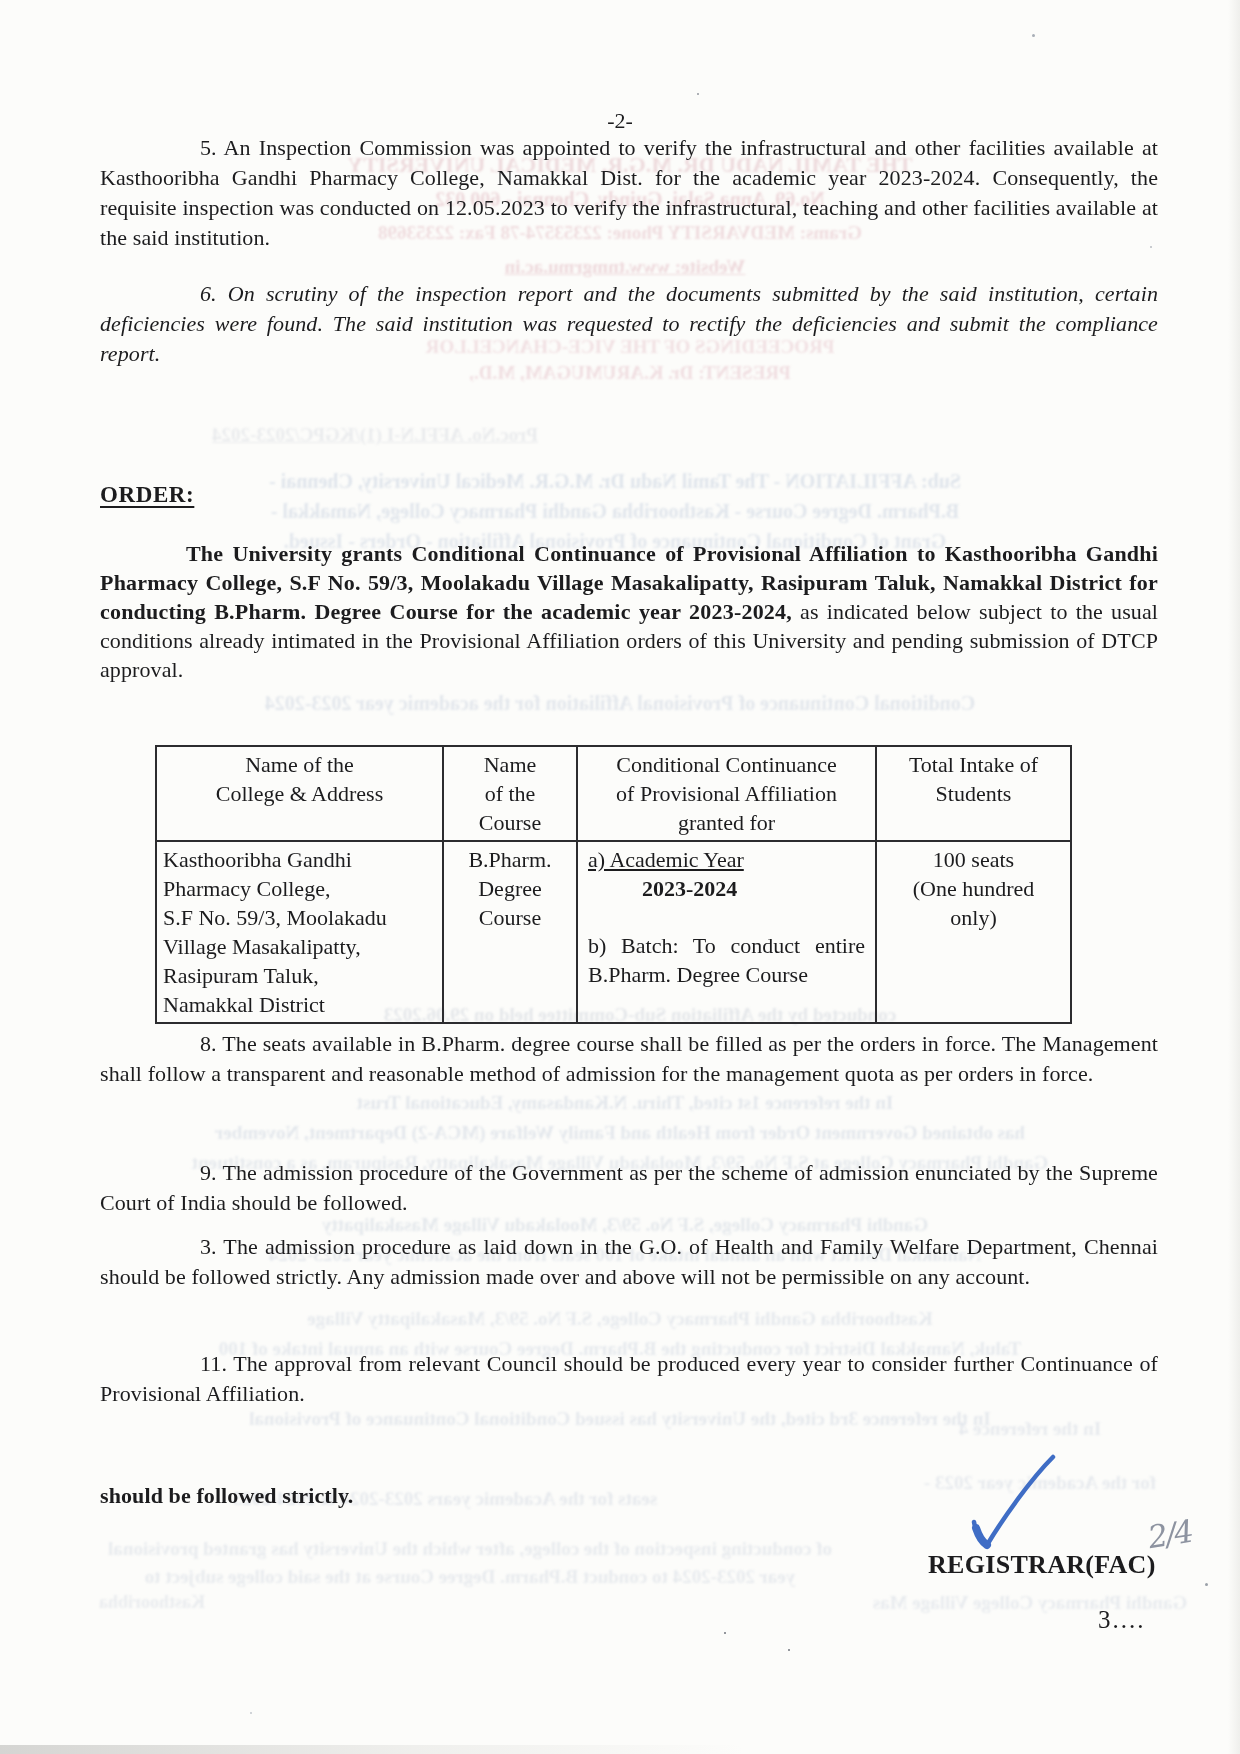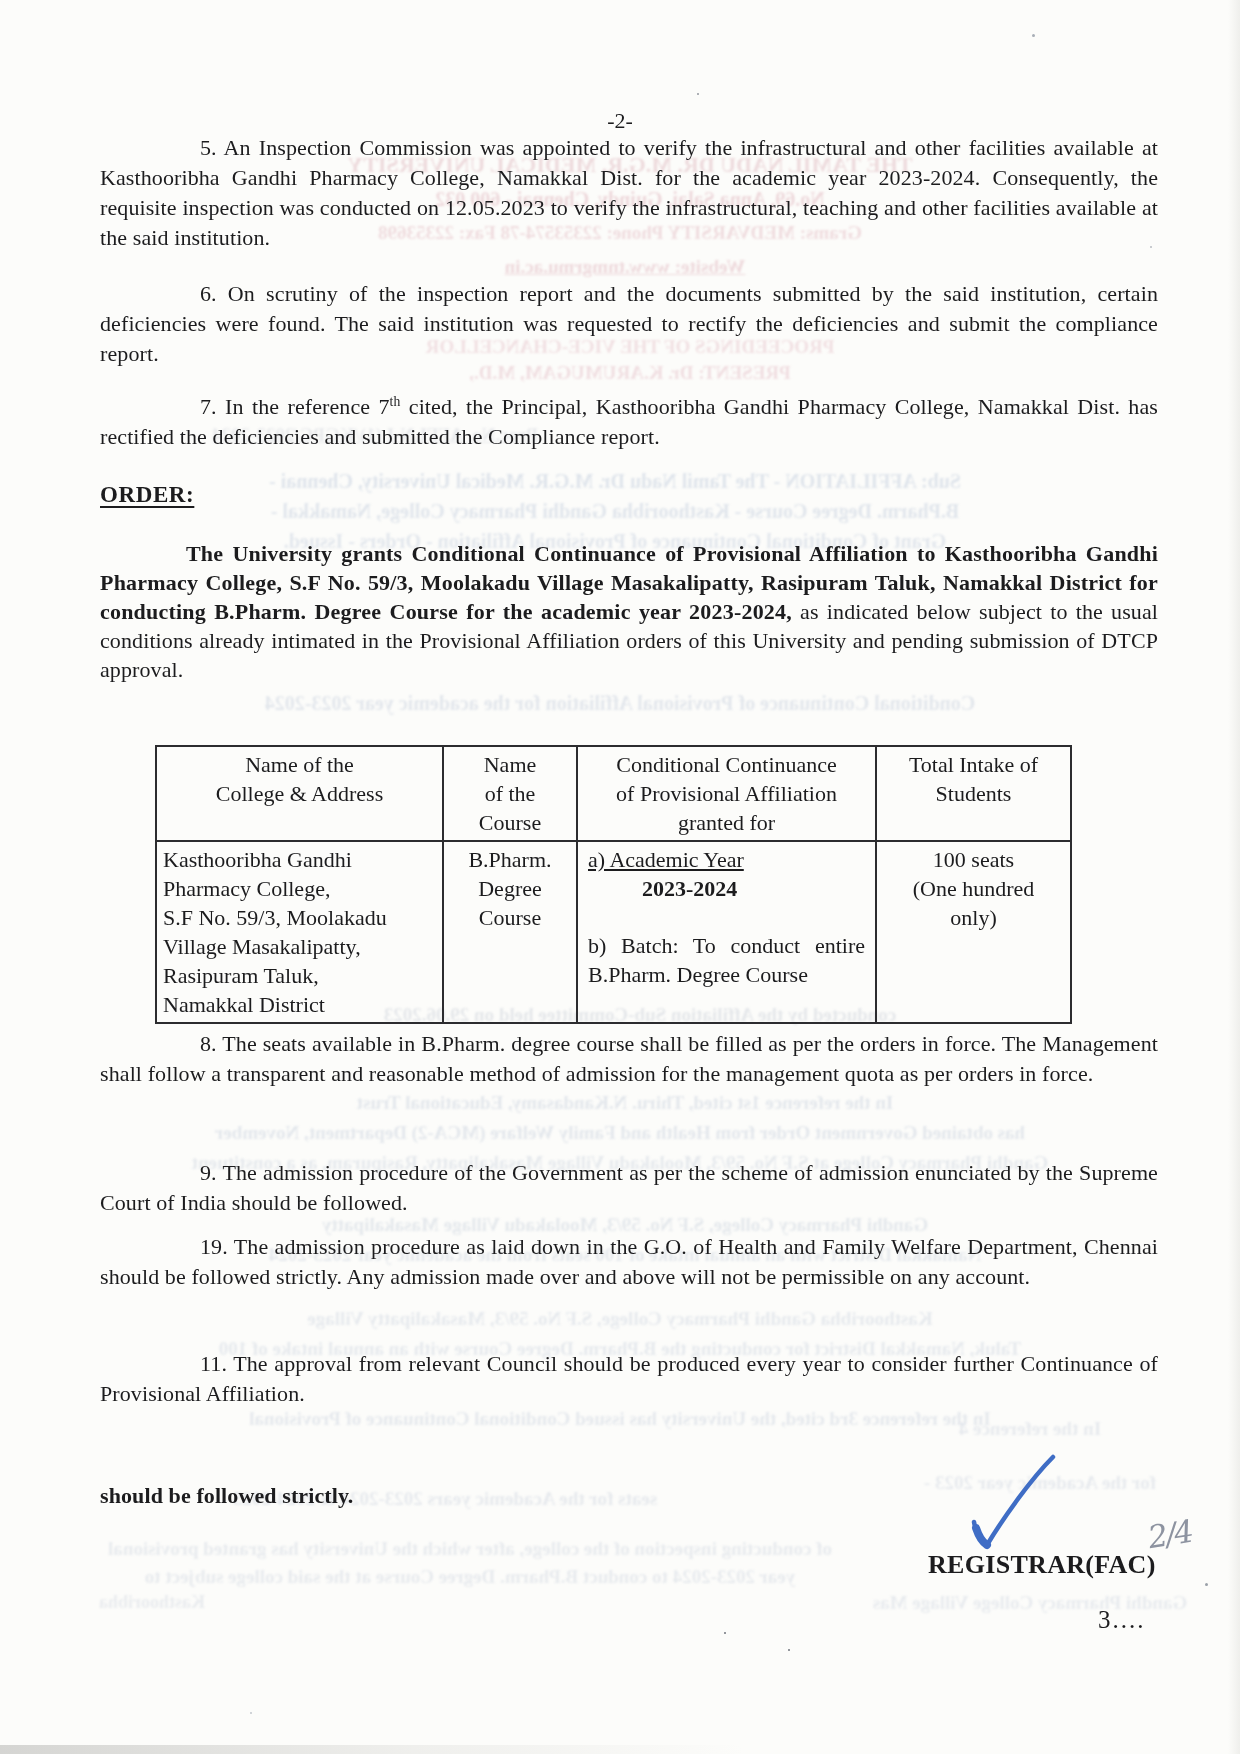--- a/index.html
+++ b/index.html
@@ -19,21 +19,21 @@
     opacity:.7;pointer-events:none;
   }
   
   .pageno{position:absolute;left:0;right:0;top:108px;text-align:center;font-size:22px;}
   .para{
     position:absolute;left:100px;width:1058px;margin:0;
     font-size:22px;line-height:30px;text-align:justify;text-indent:100px;
     letter-spacing:.1px;
   }
   #p5{top:133px;}
-  #p6{top:279px;}
+  #p6{top:279px;font-style:italic;}
   #p7{top:392px;}
   sup{font-size:.62em;vertical-align:super;line-height:0;}
   .order-heading{
     position:absolute;left:100px;top:482px;margin:0;
     font-size:23px;font-weight:bold;text-decoration:underline;
     text-underline-offset:4px;letter-spacing:.6px;
   }
   #orderp{top:539px;line-height:29px;text-indent:86px;}
   #orderp b{letter-spacing:.2px;}
   #p8{top:1029px;}
@@ -123,21 +123,20 @@
       <div class="speck" style="left: 1205px; top: 1583px; width: 3px; height: 3px; background: rgb(154, 160, 168);"></div>
       <div class="speck" style="left: 250px; top: 1712px; width: 2px; height: 2px; background: rgb(195, 199, 204);"></div>
     </div>
 
   <div class="pageno">-2-</div>
 
   <p class="para" id="p5">5. An Inspection Commission was appointed to verify the infrastructural and other facilities available at Kasthooribha Gandhi Pharmacy College, Namakkal Dist. for the academic year 2023-2024. Consequently, the requisite inspection was conducted on 12.05.2023 to verify the infrastructural, teaching and other facilities available at the said institution.</p>
 
   <p class="para" id="p6">6. On scrutiny of the inspection report and the documents submitted by the said institution, certain deficiencies were found. The said institution was requested to rectify the deficiencies and submit the compliance report.</p>
 
-  <p class="para" id="p7"><span>7. In the reference 7</span><sup>th</sup><span> cited, the Principal, Kasthooribha Gandhi Pharmacy College, Namakkal Dist. has rectified the deficiencies and submitted the Compliance report.</span></p>
 
   <h3 class="order-heading">ORDER:</h3>
 
   <p class="para" id="orderp"><b>The University grants Conditional Continuance of Provisional Affiliation to Kasthooribha Gandhi Pharmacy College, S.F No. 59/3, Moolakadu Village Masakalipatty, Rasipuram Taluk, Namakkal District for conducting B.Pharm. Degree Course for the academic year 2023-2024,</b><span> as indicated below subject to the usual conditions already intimated in the Provisional Affiliation orders of this University and pending submission of DTCP approval.</span></p>
 
   <table class="aff">
     <colgroup>
       <col style="width:287px">
         <col style="width:134px">
         <col style="width:299px">
@@ -175,21 +174,21 @@
         </td>
         <td class="pre cc4">100 seats
 (One hundred
 only)</td>
       </tr>
     </tbody>
   </table>
 
   <p class="para" id="p8">8. The seats available in B.Pharm. degree course shall be filled as per the orders in force. The Management shall follow a transparent and reasonable method of admission for the management quota as per orders in force.</p>
   <p class="para" id="p9">9. The admission procedure of the Government as per the scheme of admission enunciated by the Supreme Court of India should be followed.</p>
-  <p class="para" id="p10">19. The admission procedure as laid down in the G.O. of Health and Family Welfare Department, Chennai should be followed strictly. Any admission made over and above will not be permissible on any account.</p>
+  <p class="para" id="p10">3. The admission procedure as laid down in the G.O. of Health and Family Welfare Department, Chennai should be followed strictly. Any admission made over and above will not be permissible on any account.</p>
   <p class="para" id="p11">11. The approval from relevant Council should be produced every year to consider further Continuance of Provisional Affiliation.</p>
   <p class="para" id="p12b">should be followed strictly.</p>
 
   <svg class="checkmark" width="112" height="118" viewBox="0 0 112 118">
     <path d="M22 84 C24 95 28 103 35 107 C50 82 78 42 101 19" fill="none" stroke-width="4.5" stroke-linecap="round" stroke-linejoin="round" stroke="#3f6dc5"></path>
     <path d="M24 90 C27 99 30 104 35 107" fill="none" stroke-width="8" stroke-linecap="round" stroke="#3f6dc5"></path>
   </svg>
 
   <div class="registrar">REGISTRAR(FAC)</div>
 

